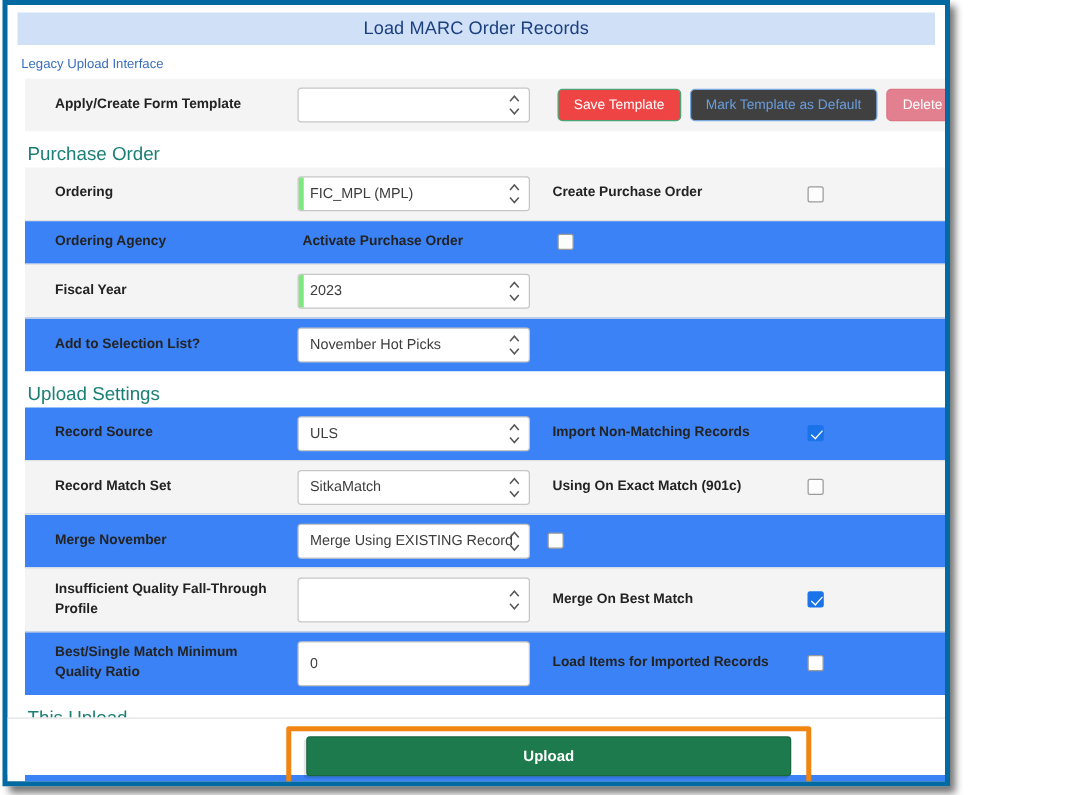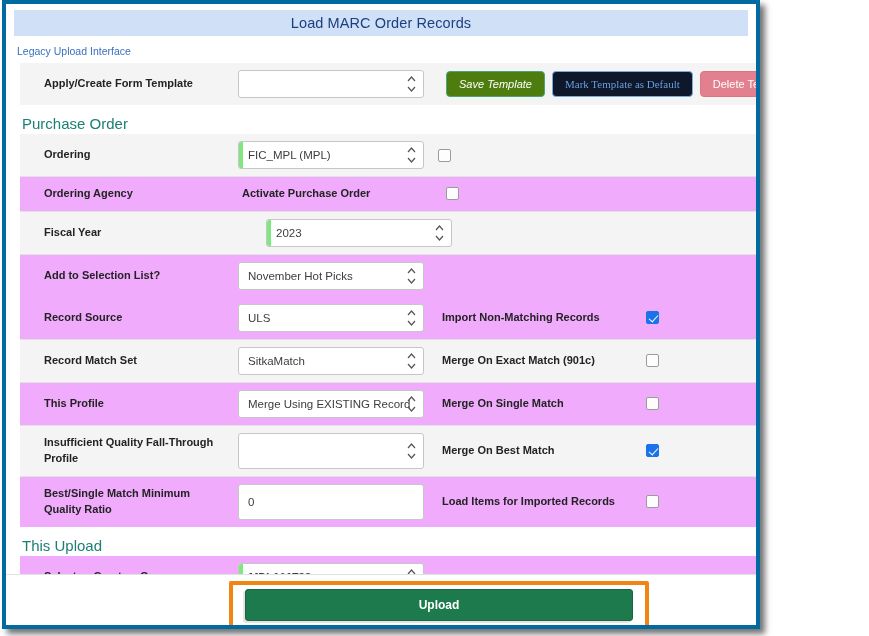--- a/index.html
+++ b/index.html
@@ -40,21 +40,21 @@
   
   #legacy-link {
     margin: 9px 0 6px 11px;
     font-size: 10.5px;
     color: #3a6fbf;
     display: inline-block;
     cursor: pointer;
   }
   .row { display: flex; width: 824px; align-items: stretch; }
   .row.shade { background: #f4f4f4; }
-  .row.plain { background: #f0abfc; }
+  .row.plain { background: #3b82f6; }
   .row.bordered-top { border-top: 1px solid #e2e2e2; }
 
   .cell-label {
     width: 218px;
     padding: 9px 8px 9px 24px;
     font-size: 11px;
     font-weight: bold;
     color: #232323;
     line-height: 1.45;
     display: flex;
@@ -130,22 +130,22 @@
     border-radius: 4px;
     font-size: 11px;
     display: inline-flex;
     align-items: center;
     justify-content: center;
     padding: 0 12px;
     cursor: pointer;
     white-space: nowrap;
     border: 1px solid transparent;
   }
-  .btn-save   { background: #4d7c0f; color: #ffffff; border-color: #4ca478; font-style: italic; }
-  .btn-mark   { background: #0f172a; color: #6a9ddb; border-color: #7aa9df; font-family: Liberation Serif, serif; }
+  .btn-save   { background: #ef4444; color: #ffffff; border-color: #4ca478; }
+  .btn-mark   { background: #404040; color: #6a9ddb; border-color: #7aa9df; }
   .btn-delete { background: #e3808f; color: #ffffff; border-color: #dd7484; }
 
   
   .section-h {
     font-size: 15px;
     color: #1b7f74;
     margin: 10px 0 2px 16px;
     font-weight: normal;
   }
 
@@ -255,32 +255,33 @@
             <span class="spin">
               <svg width="9" height="7" viewBox="0 0 9 7">
                 <path d="M1 5.5 L4.5 1.5 L8 5.5" fill="none" stroke="#555" stroke-width="1.2"></path>
               </svg>
               <svg width="9" height="7" viewBox="0 0 9 7" style="margin-top:3px">
                 <path d="M1 1.5 L4.5 5.5 L8 1.5" fill="none" stroke="#555" stroke-width="1.2"></path>
               </svg>
             </span>
           </div>
         </div>
+        <div class="cell-label2">Create Purchase Order</div>
         <div class="cell-check" style="padding-left: 0px;">
           <div class="cbx" style="margin-left: 0px;"></div>
         </div>
       </div>
       <div class="row plain bordered-top" style="margin-left: 14px;">
         <div class="cell-label">Ordering Agency</div>
         <div class="cell-label2">Activate Purchase Order</div>
         <div class="cell-check" style="padding-left: 0px;">
           <div class="cbx" style="margin-left: 0px;"></div>
         </div>
       </div>
-      <div class="row shade bordered-top" style="margin-left: 14px; gap: 28px;">
+      <div class="row shade bordered-top" style="margin-left: 14px;">
         <div class="cell-label">Fiscal Year</div>
         <div class="cell-field">
           <div class="fld greenbar">
             <span class="txt">2023</span>
             <span class="spin">
               <svg width="9" height="7" viewBox="0 0 9 7">
                 <path d="M1 5.5 L4.5 1.5 L8 5.5" fill="none" stroke="#555" stroke-width="1.2"></path>
               </svg>
               <svg width="9" height="7" viewBox="0 0 9 7" style="margin-top:3px">
                 <path d="M1 1.5 L4.5 5.5 L8 1.5" fill="none" stroke="#555" stroke-width="1.2"></path>
@@ -305,20 +306,21 @@
               </svg>
             </span>
           </div>
         </div>
         <div class="cell-label2"></div>
         <div class="cell-check" style="padding-left: 0px;"></div>
       </div>
     </div>
 
   
+  <div class="section-h">Upload Settings</div>
   <div id="us-rows">
       <div class="row plain" style="margin-left: 14px;">
         <div class="cell-label">Record Source</div>
         <div class="cell-field">
           <div class="fld">
             <span class="txt">ULS</span>
             <span class="spin">
               <svg width="9" height="7" viewBox="0 0 9 7">
                 <path d="M1 5.5 L4.5 1.5 L8 5.5" fill="none" stroke="#555" stroke-width="1.2"></path>
               </svg>
@@ -341,41 +343,40 @@
             <span class="spin">
               <svg width="9" height="7" viewBox="0 0 9 7">
                 <path d="M1 5.5 L4.5 1.5 L8 5.5" fill="none" stroke="#555" stroke-width="1.2"></path>
               </svg>
               <svg width="9" height="7" viewBox="0 0 9 7" style="margin-top:3px">
                 <path d="M1 1.5 L4.5 5.5 L8 1.5" fill="none" stroke="#555" stroke-width="1.2"></path>
               </svg>
             </span>
           </div>
         </div>
-        <div class="cell-label2">Merge On Exact Match (901c)</div>
+        <div class="cell-label2">Using On Exact Match (901c)</div>
         <div class="cell-check" style="padding-left: 0px;">
           <div class="cbx" style="margin-left: 0px;"></div>
         </div>
       </div>
       <div class="row plain bordered-top" style="margin-left: 14px;">
-        <div class="cell-label">This Profile</div>
+        <div class="cell-label">Merge November</div>
         <div class="cell-field">
           <div class="fld">
             <span class="txt">Merge Using EXISTING Record</span>
             <span class="spin">
               <svg width="9" height="7" viewBox="0 0 9 7">
                 <path d="M1 5.5 L4.5 1.5 L8 5.5" fill="none" stroke="#555" stroke-width="1.2"></path>
               </svg>
               <svg width="9" height="7" viewBox="0 0 9 7" style="margin-top:3px">
                 <path d="M1 1.5 L4.5 5.5 L8 1.5" fill="none" stroke="#555" stroke-width="1.2"></path>
               </svg>
             </span>
           </div>
         </div>
-        <div class="cell-label2">Merge On Single Match</div>
         <div class="cell-check" style="padding-left: 0px;">
           <div class="cbx" style="margin-left: 0px;"></div>
         </div>
       </div>
       <div class="row shade bordered-top" style="margin-left: 14px;">
         <div class="cell-label">Insufficient Quality Fall-Through Profile</div>
         <div class="cell-field">
           <div class="fld tall">
             <span class="txt"></span>
             <span class="spin">

